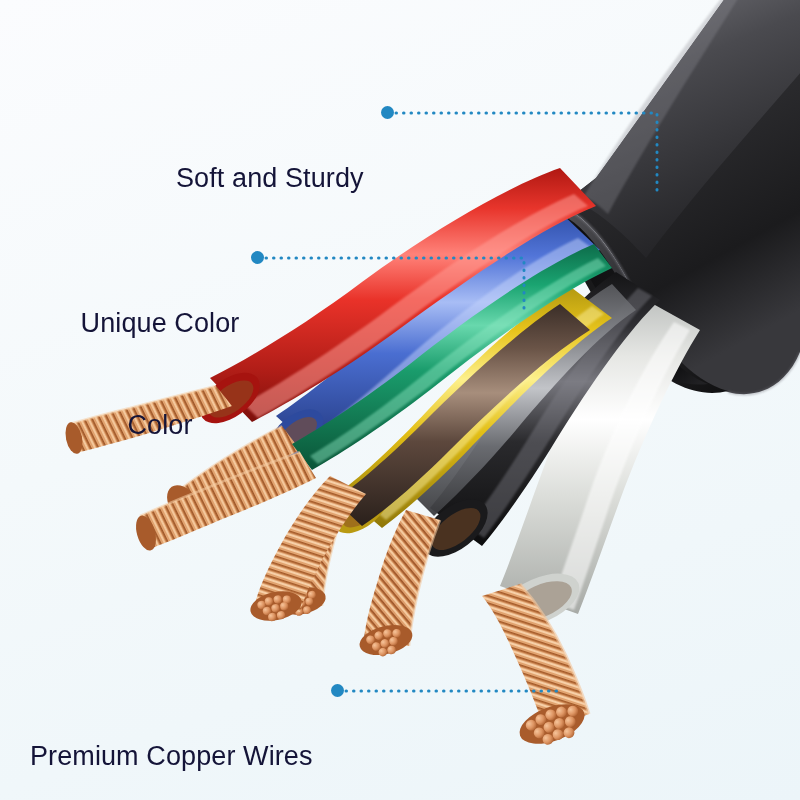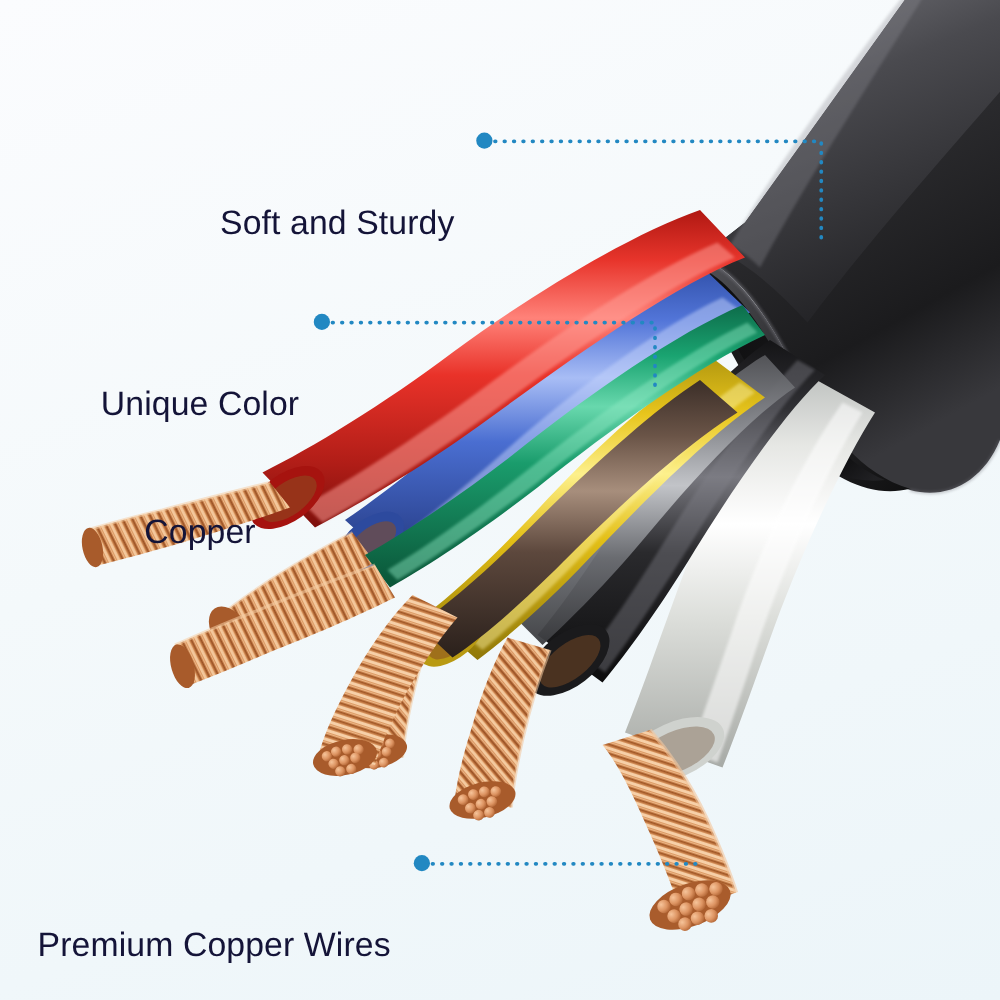--- a/index.html
+++ b/index.html
@@ -471,20 +471,20 @@
   <div class="dot dot-1"></div>
   <div class="dot dot-2"></div>
   <div class="dot dot-3"></div>
 
   <div class="callout callout-1">
     <div>Soft and Sturdy</div>
   </div>
 
   <div class="callout callout-2">
     <div>Unique Color</div>
-    <div>Copper</div>
+    <div>Color</div>
   </div>
 
   <div class="callout callout-3">
     <div>Premium Copper Wires</div>
   </div>
 
 </div>
 
 </body></html>

